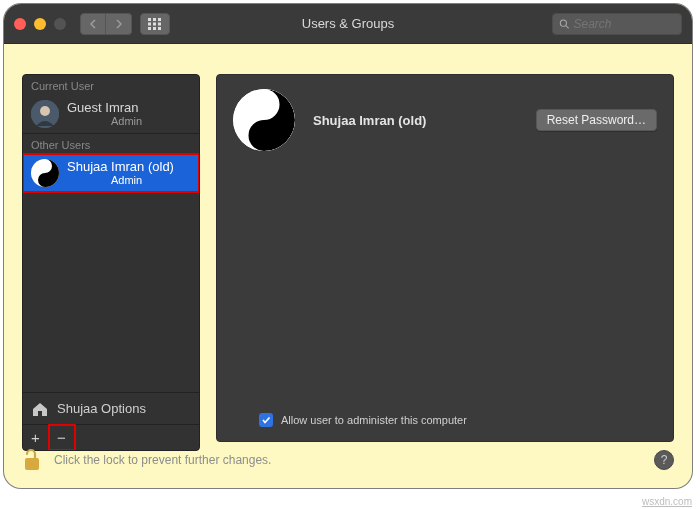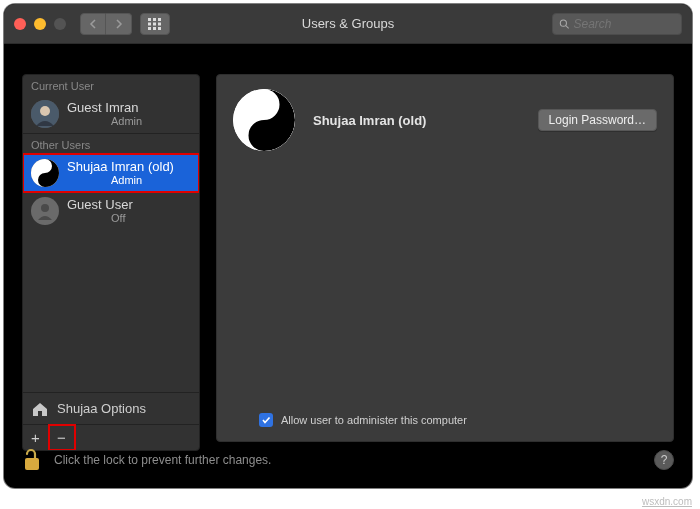--- a/index.html
+++ b/index.html
@@ -1,19 +1,19 @@
 <!DOCTYPE html>
 <html><head>
 <meta charset="utf-8">
 <style>
   * { box-sizing: border-box; margin: 0; padding: 0; font-family: -apple-system, "Helvetica Neue", Arial, sans-serif; }
   body { background: #fff; width: 700px; height: 509px; position: relative; }
   .window {
     position: absolute; left: 4px; top: 4px; width: 688px; height: 484px;
-    background: #000000; border-radius: 11px; overflow: hidden;
+    background: #fef9c3; border-radius: 17px; overflow: hidden;
     box-shadow: 0 0 0 1px rgba(0,0,0,0.5);
   }
   .titlebar {
     height: 40px; background: #3a3a3a; border-bottom: 1px solid #2b2b2b;
     display: flex; align-items: center; padding: 0 10px; position: relative;
   }
   .traffic { display: flex; gap: 8px; margin-right: 14px; }
   .dot { width: 12px; height: 12px; border-radius: 50%; }
   .dot.red { background: #ff5f57; }
   .dot.yellow { background: #febc2e; }
@@ -191,32 +191,20 @@
             <circle cx="20" cy="10" r="3" fill="#fff"></circle>
             <circle cx="20" cy="30" r="3" fill="#000"></circle>
           </svg>
         </div>
         <div>
           <div class="name">Shujaa Imran (old)</div>
           <div class="role">Admin</div>
         </div>
       </div>
 
-      <div class="userrow">
-        <div class="av" style="background:#6a6a6a">
-          <svg width="18" height="18" viewBox="0 0 18 18">
-            <circle cx="9" cy="6" r="4" fill="#4a4a4a"></circle>
-            <path d="M2 18 Q9 10 16 18" fill="#4a4a4a"></path>
-          </svg>
-        </div>
-        <div>
-          <div class="name">Guest User</div>
-          <div class="role">Off</div>
-        </div>
-      </div>
 
       <div class="spacer"></div>
 
       <div class="loginrow">
         <svg width="18" height="16" viewBox="0 0 18 16">
           <path d="M2 8 L9 2 L16 8 L16 15 L11 15 L11 10 L7 10 L7 15 L2 15 Z" fill="#c8c8c8"></path>
         </svg>
         <span>Shujaa Options</span>
       </div>
 
@@ -234,21 +222,21 @@
       <div class="userhead">
         <div class="bigav">
           <svg class="yyicon" viewBox="0 0 40 40">
             <circle cx="20" cy="20" r="20" fill="#fff"></circle>
             <path d="M20 0 A20 20 0 0 1 20 40 A10 10 0 0 1 20 20 A10 10 0 0 0 20 0 Z" fill="#000"></path>
             <circle cx="20" cy="10" r="3" fill="#fff"></circle>
             <circle cx="20" cy="30" r="3" fill="#000"></circle>
           </svg>
         </div>
         <div class="bigname">Shujaa Imran (old)</div>
-        <div class="resetbtn">Login Password…</div>
+        <div class="resetbtn">Reset Password…</div>
       </div>
 
       <div class="admincheck">
         <div class="checkbox">
           <svg width="10" height="10" viewBox="0 0 10 10">
             <path d="M2 5 L4 7.5 L8.5 2.5" stroke="#fff" stroke-width="1.6" fill="none"></path>
           </svg>
         </div>
         <span>Allow user to administer this computer</span>
       </div>

